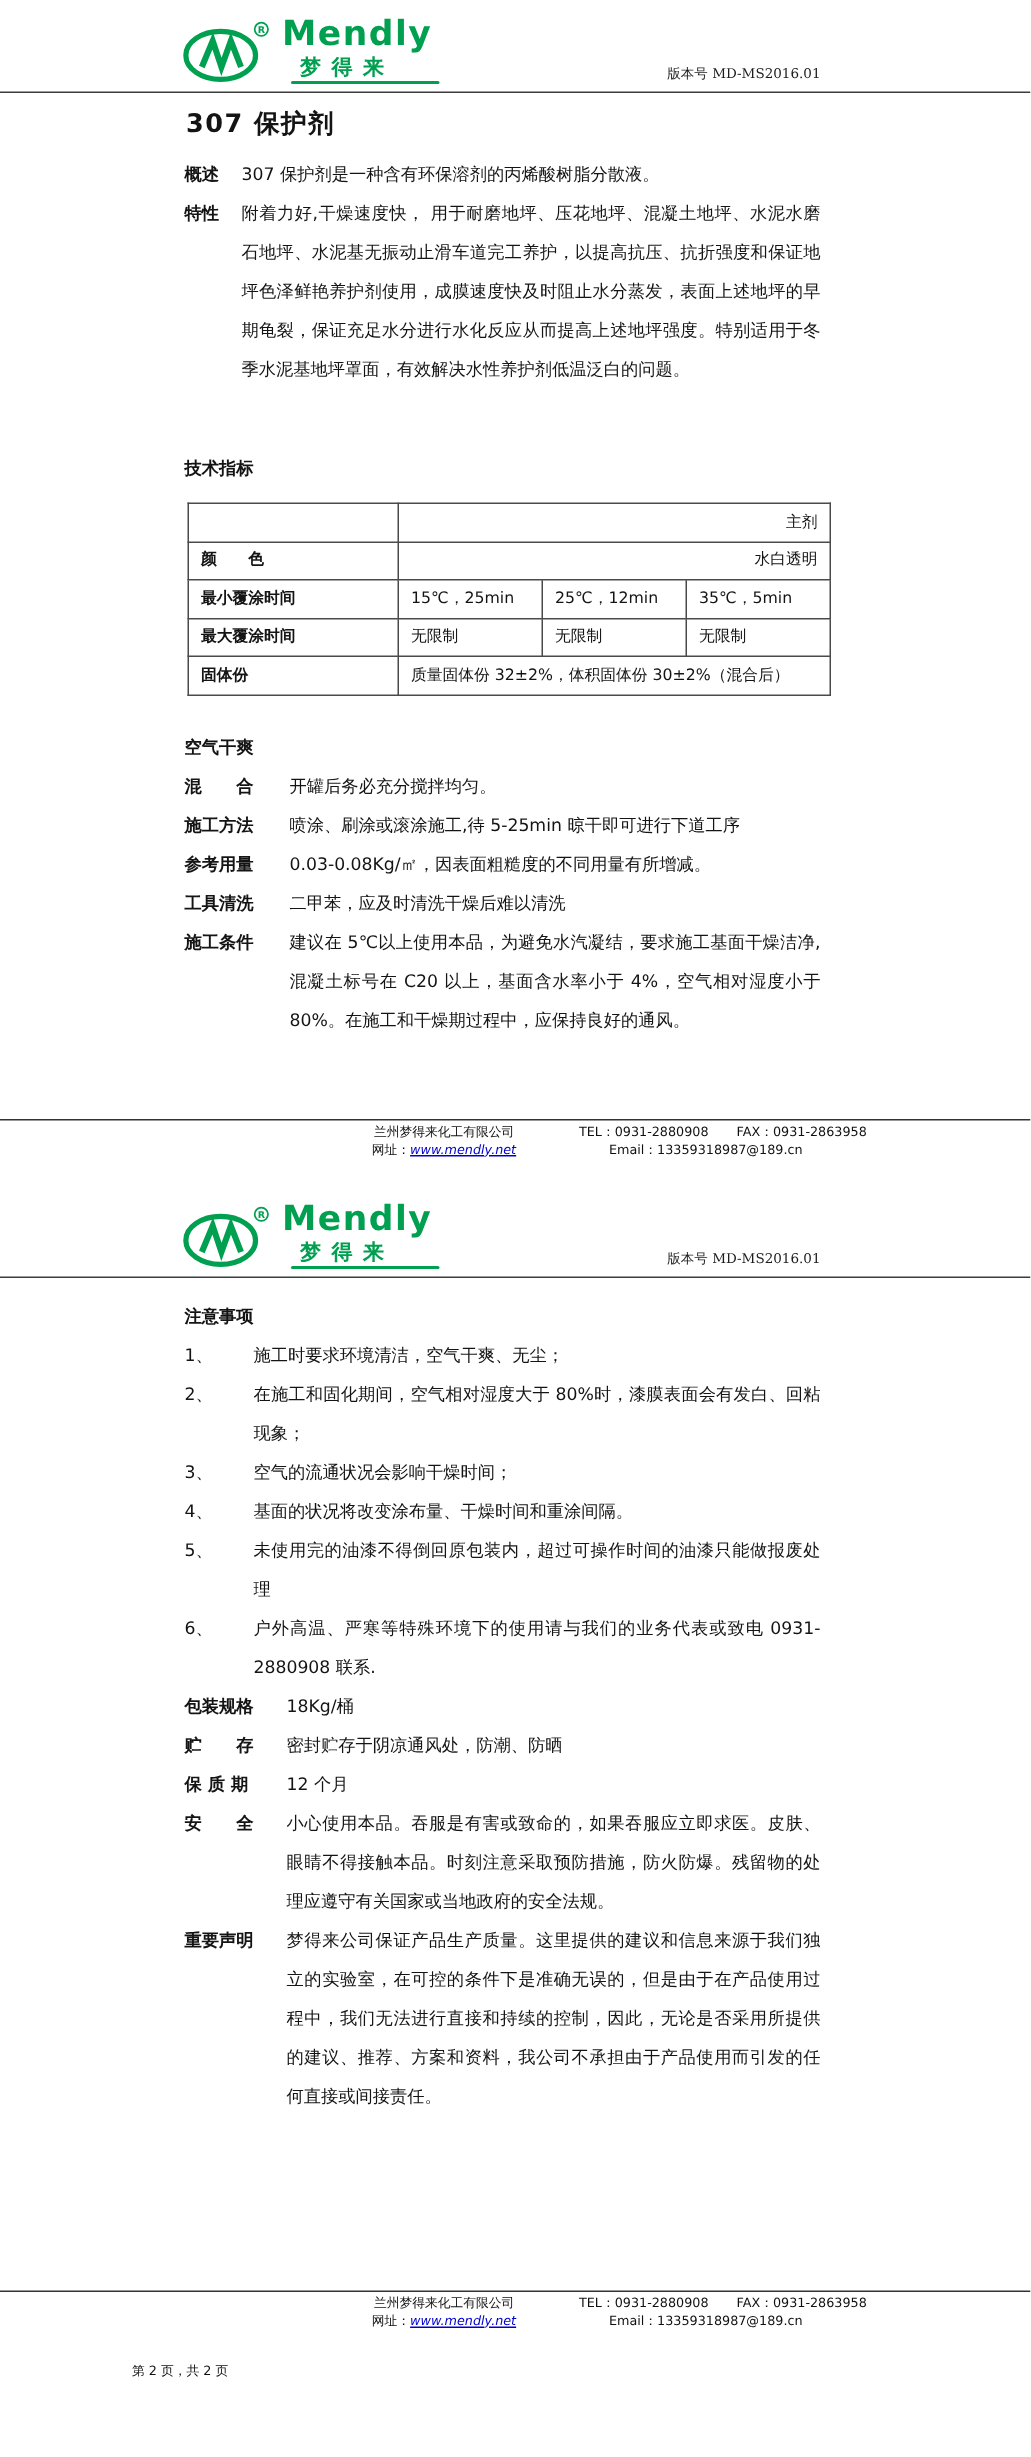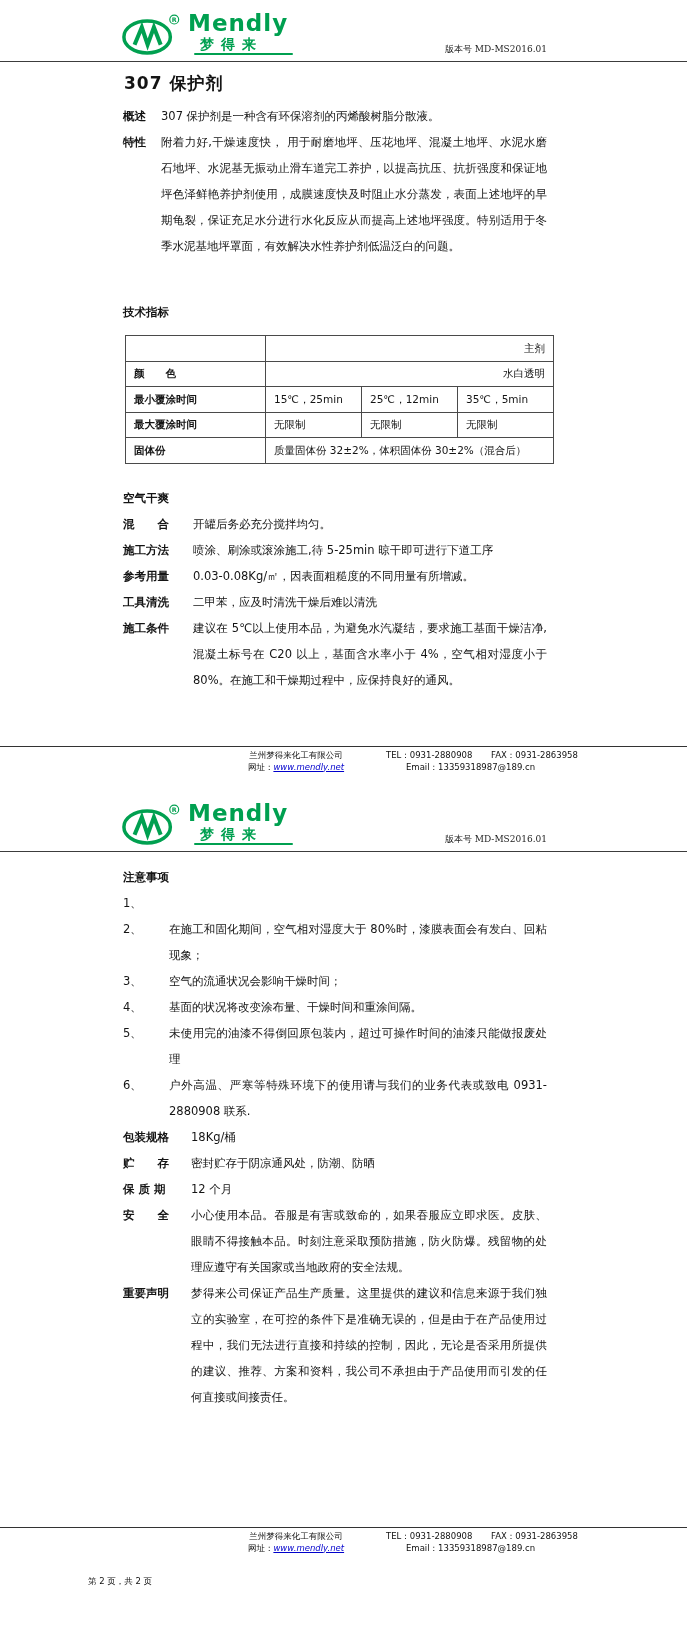--- a/index.html
+++ b/index.html
@@ -204,20 +204,21 @@
       </div>
     </div>
     <div class="version">版本号 MD-MS2016.01</div>
   </div>
 
   <div class="content">
     <div class="sec-heading" id="notes-heading">注意事项</div>
 
     <div class="row">
       <span class="n-num">1、</span>
+      <span class="n-text">施工时要求环境清洁，空气干爽、无尘；</span>
     </div>
     <div class="row">
       <span class="n-num">2、</span>
       <span class="n-text">在施工和固化期间，空气相对湿度大于 80%时，漆膜表面会有发白、回粘现象；</span>
     </div>
     <div class="row">
       <span class="n-num">3、</span>
       <span class="n-text">空气的流通状况会影响干燥时间；</span>
     </div>
     <div class="row">

